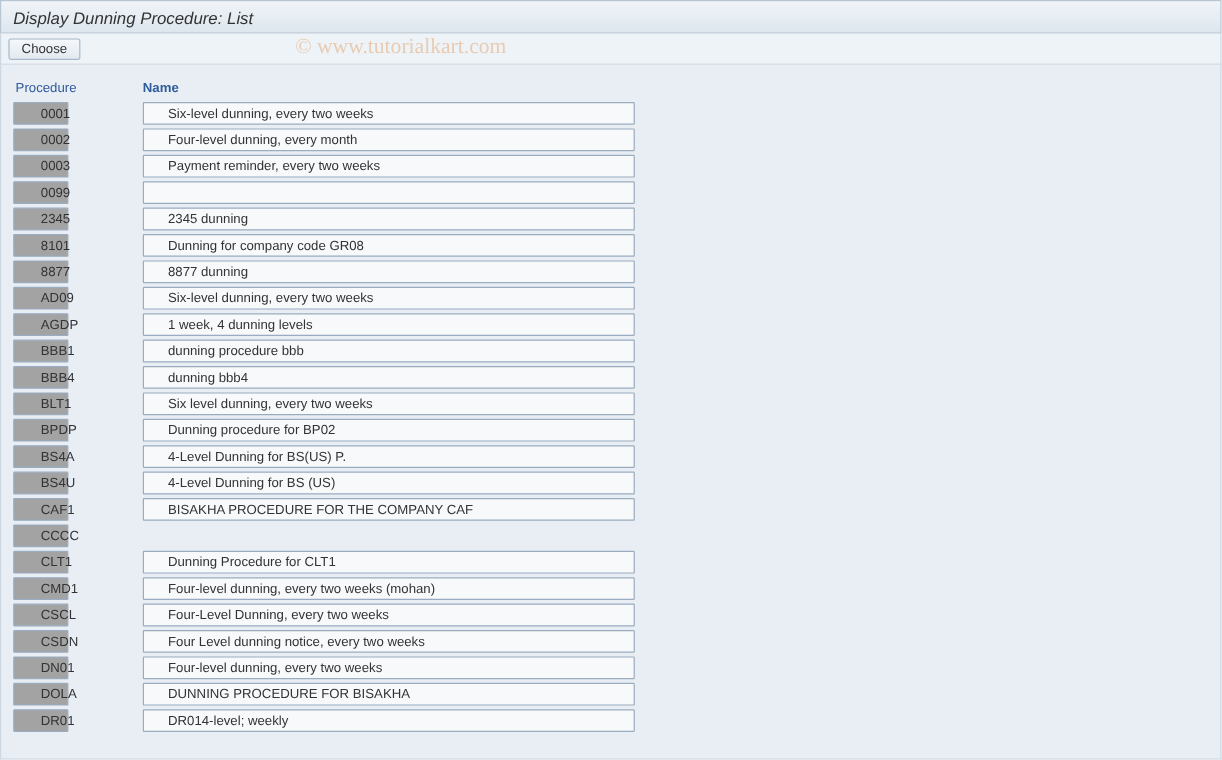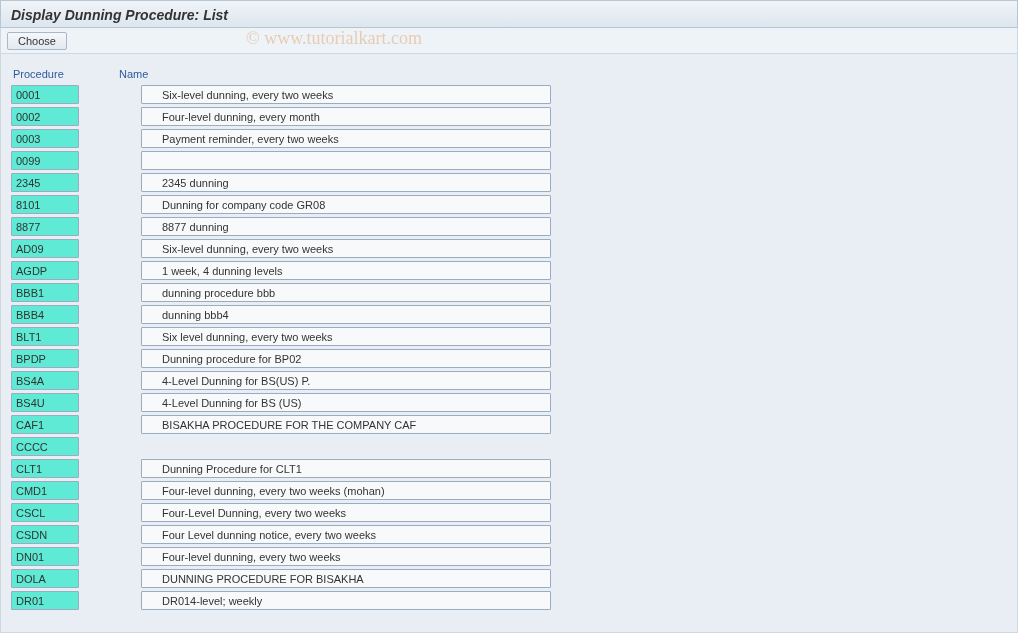--- a/index.html
+++ b/index.html
@@ -17,21 +17,21 @@
       position: relative;
     }
     .title-bar {
       background: linear-gradient(to bottom, #f0f4f8, #dde6ee);
       border: 1px solid #b8c5d3;
       padding: 6px 10px;
       height: 28px;
     }
     .title-text {
       font-size: 14px;
-      font-weight: bold;
+      font-weight: normal;
       font-style: italic;
       color: #333;
     }
     .toolbar {
       background: #eef3f8;
       border: 1px solid #cdd8e2;
       border-top: none;
       padding: 3px 6px;
       height: 26px;
       display: flex;
@@ -62,38 +62,39 @@
     .header-proc {
       width: 52px;
       color: #2f5a9b;
       font-size: 11px;
       padding-left: 2px;
     }
     .header-name {
       margin-left: 56px;
       color: #2f5a9b;
       font-size: 11px;
+      font-weight: bold;
     }
     .rows {
       display: flex;
       flex-direction: column;
       gap: 1px;
     }
     .row {
       display: flex;
       align-items: center;
       height: 21px;
     }
     .proc-cell {
-      width: 68px;
+      width: 46px;
       height: 19px;
-      background: #5eead4;
+      background: #a3a3a3;
       border: 1px solid #9aacbf;
       border-radius: 1px;
-      padding: 2px 4px;
+      padding: 2px 22px;
       font-size: 11px;
       color: #333;
       cursor: pointer;
       line-height: 14px;
     }
     .name-cell {
       margin-left: 62px;
       width: 410px;
       height: 19px;
       background: #f7f9fb;

